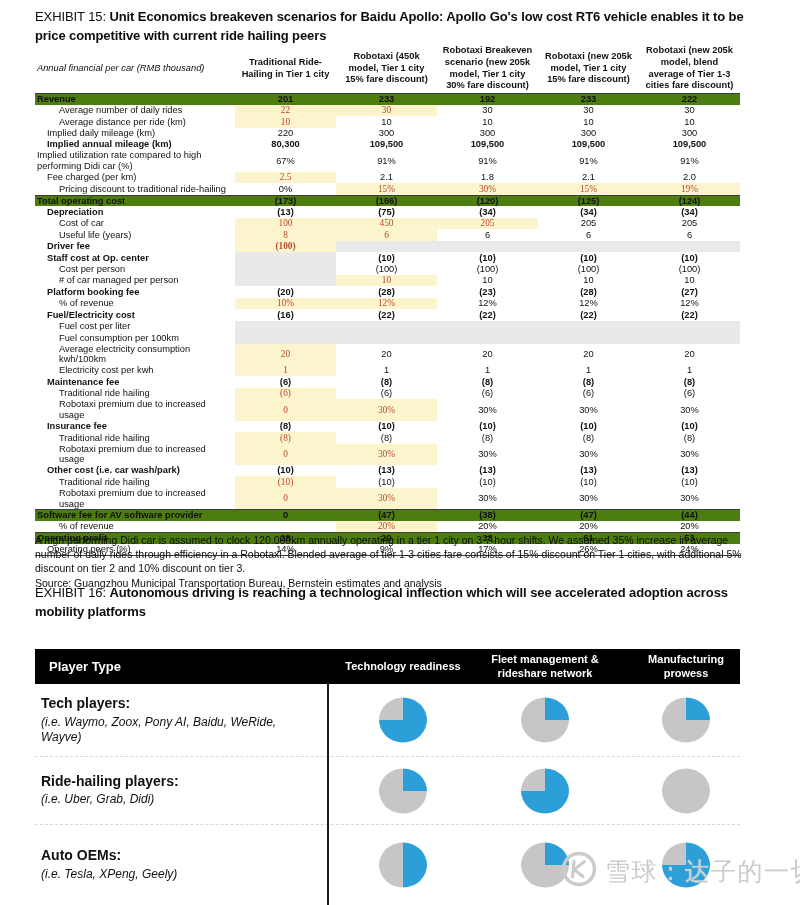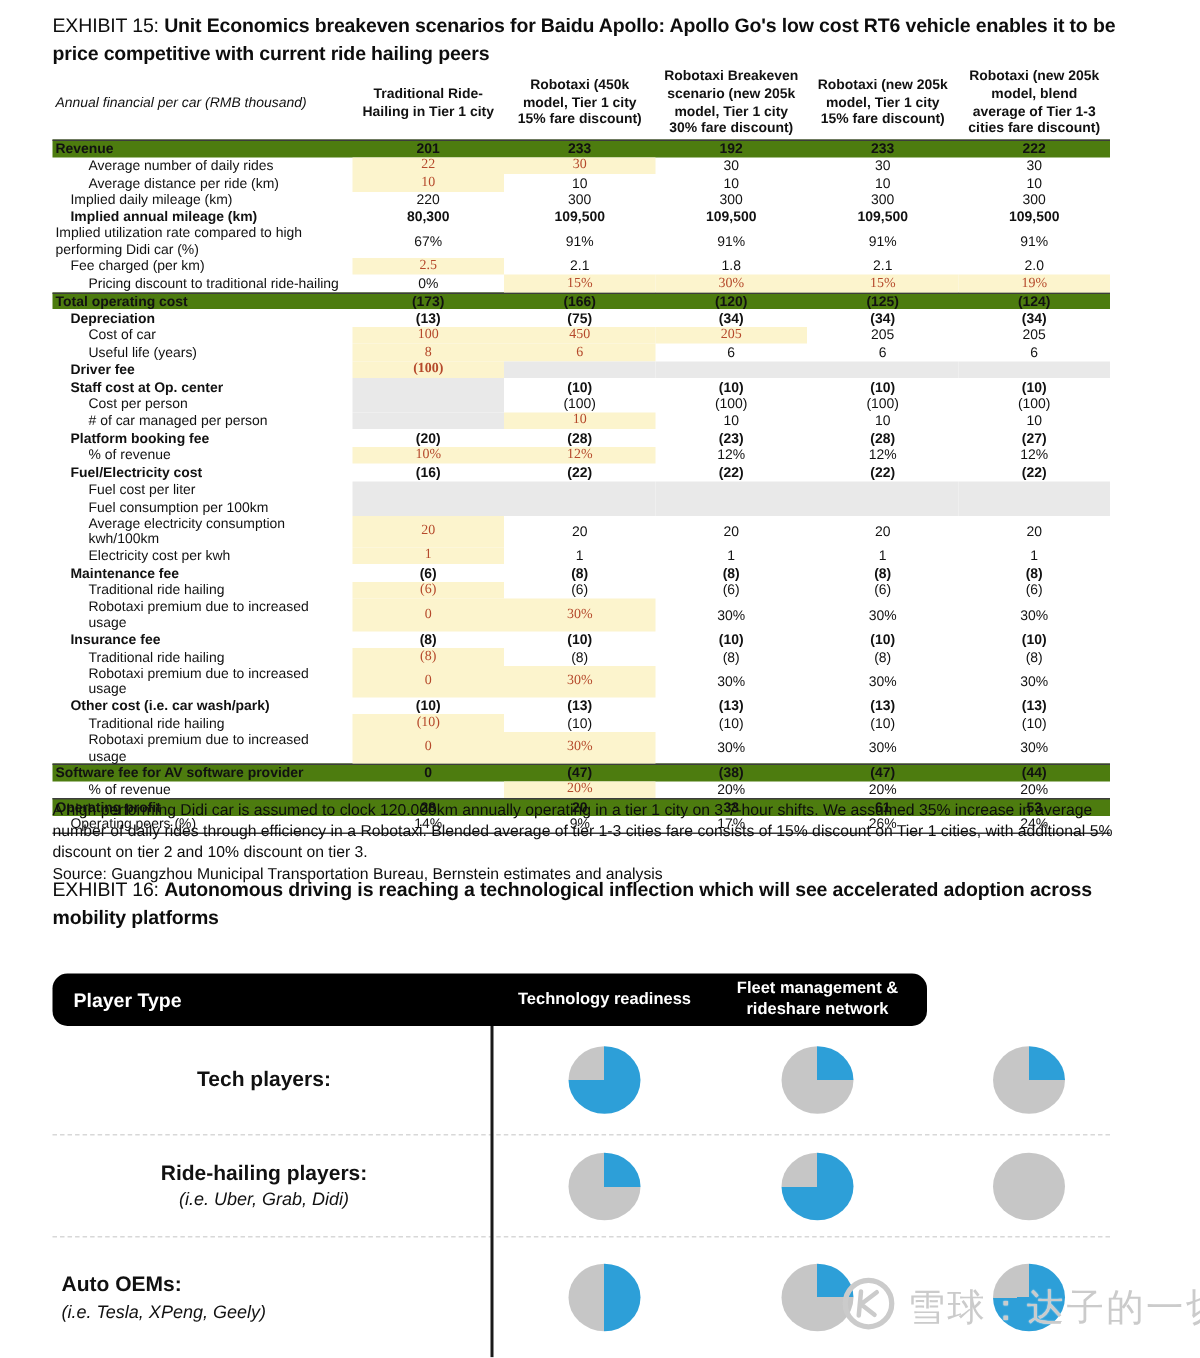--- a/index.html
+++ b/index.html
@@ -30,31 +30,31 @@
   .ind2 { padding-left:24px; }
   .tcell { display:flex; align-items:center; justify-content:center; text-align:center; }
   .tcell.yel { background:#fcf4cd; color:#b5492b;font-family:Liberation Serif, serif; }
   .tcell.gry { background:#e9e9e9; }
 
   
   #footnote { position:absolute; left:35px; top:534px; width:724px; font-size:10.5px; line-height:1.33; color:#0d0d0d; }
   #footnote .src { margin-top:1px; }
 
   
-  #ex16-bar { position:absolute; left:35px; top:649px; width:583px; height:35px; background:#000; color:#fff;border-radius:10px; }
+  #ex16-bar { position:absolute; left:35px; top:649px; width:705px; height:35px; background:#000; color:#fff; }
   #ex16-bar .ptype { position:absolute; left:14px; top:0; height:35px; display:flex; align-items:center; font-weight:bold; font-size:13px; }
   #ex16-bar .bcol { position:absolute; top:0; height:35px; display:flex; align-items:center; justify-content:center; text-align:center; font-weight:bold; font-size:11px; line-height:1.2; }
   #bcol-0 { left:308px; width:120px; }
   #bcol-1 { left:430px; width:160px; }
   #bcol-2 { left:591px; width:120px; }
 
   #ex16-chart { position:absolute; left:35px; top:684px; width:705px; height:221px; }
   .vline { position:absolute; left:292px; top:0; bottom:0; width:1.5px; background:#1a1a1a; }
   .prow { position:relative; width:100%; }
-  .prow.dash { border-bottom:1.5px dashed #d8d8d8;text-align:center; }
+  .prow.dash { border-bottom:1.5px dashed #d8d8d8; }
   .plabel { position:absolute; left:6px; top:50%; transform:translateY(-50%); width:270px; }
   .pname { font-size:14px; font-weight:bold; line-height:1.25; }
   .pexamples { font-size:12px; font-style:italic; line-height:1.3; margin-top:2px; }
   .pie { position:absolute; width:48px; height:45px; border-radius:50%; top:50%; transform:translateY(-50%); }
   .pie.c0 { left:344px; }
   .pie.c1 { left:486px; }
   .pie.c2 { left:627px; }
 
   
   #watermark { position:absolute; left:560px; top:849px; height:44px; display:flex; align-items:center; gap:7px; z-index:5; color:#cbcbcb; }
@@ -384,20 +384,21 @@
     <div class="bcol" id="bcol-0">Technology readiness</div>
     <div class="bcol" id="bcol-1">Fleet management &amp; rideshare network</div>
     <div class="bcol" id="bcol-2">Manufacturing prowess</div>
   </div>
 
   <div id="ex16-chart">
     <div id="ex16-rows">
         <div class="prow dash" style="height: 73px;">
           <div class="plabel">
             <div class="pname">Tech players:</div>
+            <div class="pexamples">(i.e. Waymo, Zoox, Pony AI, Baidu, WeRide, Wayve)</div>
           </div>
           <div class="pie c0" style="background: conic-gradient(rgb(45, 159, 216) 0deg, rgb(45, 159, 216) 270deg, rgb(198, 198, 198) 270deg, rgb(198, 198, 198) 360deg);"></div>
           <div class="pie c1" style="background: conic-gradient(rgb(45, 159, 216) 0deg, rgb(45, 159, 216) 90deg, rgb(198, 198, 198) 90deg, rgb(198, 198, 198) 360deg);"></div>
           <div class="pie c2" style="background: conic-gradient(rgb(45, 159, 216) 0deg, rgb(45, 159, 216) 90deg, rgb(198, 198, 198) 90deg, rgb(198, 198, 198) 360deg);"></div>
         </div>
         <div class="prow dash" style="height: 68px;">
           <div class="plabel">
             <div class="pname">Ride-hailing players:</div>
             <div class="pexamples">(i.e. Uber, Grab, Didi)</div>
           </div>

